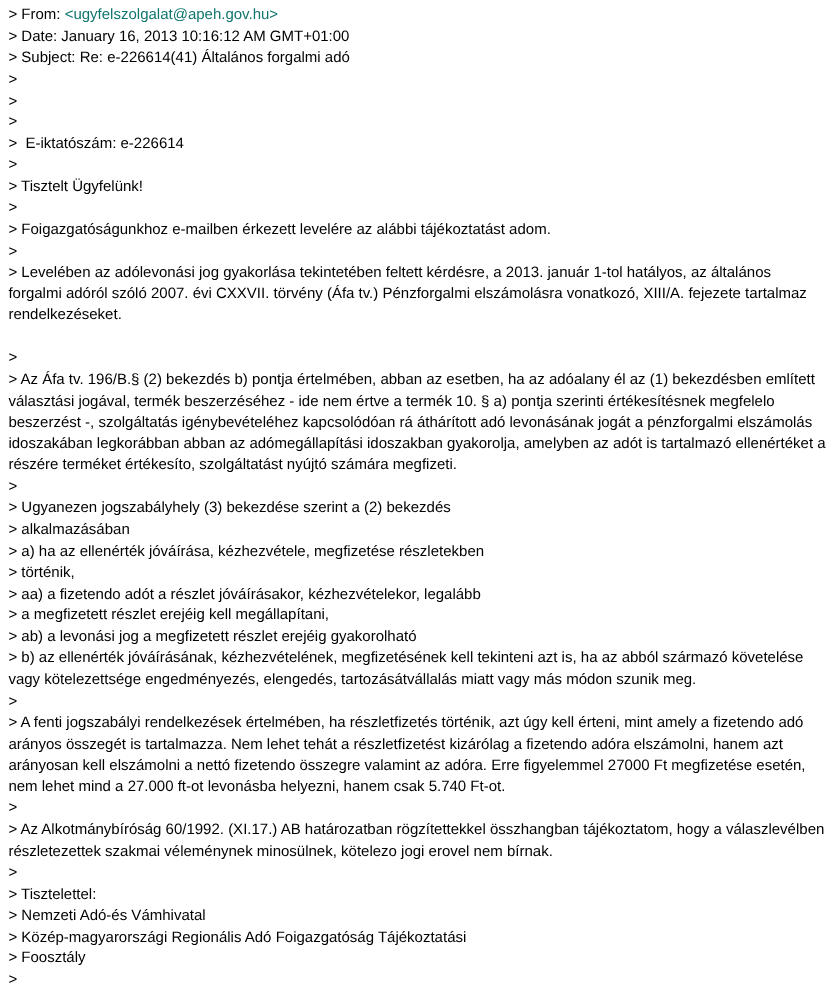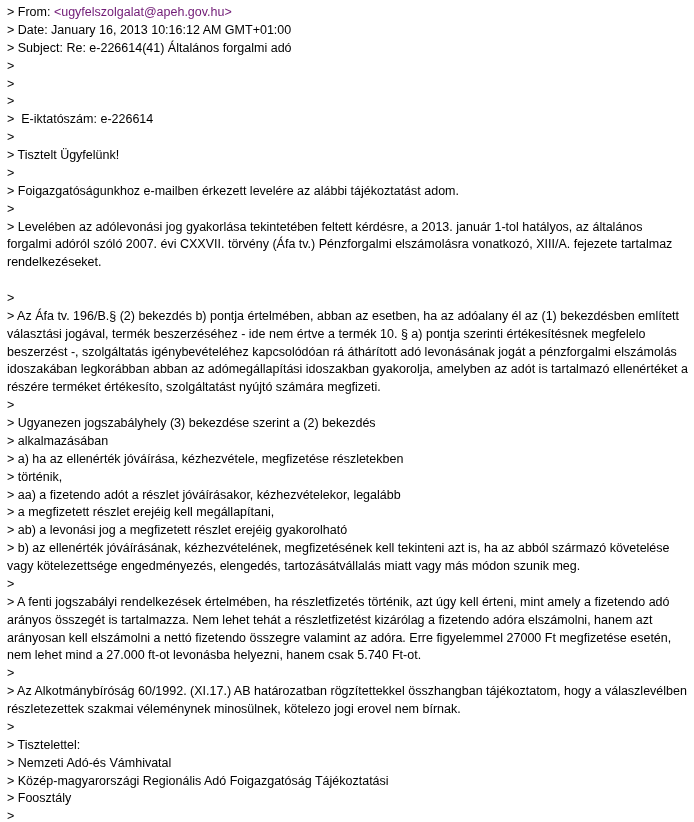--- a/index.html
+++ b/index.html
@@ -16,21 +16,21 @@
     font-size: 12.5px;
     line-height: 17.87px;
     color: #000000;
     white-space: pre-wrap;
     overflow-wrap: break-word;
   }
   .line {
     min-height: 17.87px;
   }
   .link {
-    color: #701a75;
+    color: #0f766e;
     text-decoration: none;
     cursor: pointer;
   }
 </style>
 </head>
 <body>
 
 <div class="email-body" id="email-root"><div class="line"><span>&gt; From: </span><span class="link">&lt;ugyfelszolgalat@apeh.gov.hu&gt;</span></div><div class="line"><span>&gt; Date: January 16, 2013 10:16:12 AM GMT+01:00</span></div><div class="line"><span>&gt; Subject: Re: e-226614(41) Általános forgalmi adó</span></div><div class="line"><span>&gt;</span></div><div class="line"><span>&gt;</span></div><div class="line"><span>&gt;</span></div><div class="line"><span>&gt;  E-iktatószám: e-226614</span></div><div class="line"><span>&gt;</span></div><div class="line"><span>&gt; Tisztelt Ügyfelünk!</span></div><div class="line"><span>&gt;</span></div><div class="line"><span>&gt; Foigazgatóságunkhoz e-mailben érkezett levelére az alábbi tájékoztatást adom.</span></div><div class="line"><span>&gt;</span></div><div class="line"><span>&gt; Levelében az adólevonási jog gyakorlása tekintetében feltett kérdésre, a 2013. január 1-tol hatályos, az általános forgalmi adóról szóló 2007. évi CXXVII. törvény (Áfa tv.) Pénzforgalmi elszámolásra vonatkozó, XIII/A. fejezete tartalmaz rendelkezéseket.</span></div><div class="line"></div><div class="line"><span>&gt;</span></div><div class="line"><span>&gt; Az Áfa tv. 196/B.§ (2) bekezdés b) pontja értelmében, abban az esetben, ha az adóalany él az (1) bekezdésben említett választási jogával, termék beszerzéséhez - ide nem értve a termék 10. § a) pontja szerinti értékesítésnek megfelelo beszerzést -, szolgáltatás igénybevételéhez kapcsolódóan rá áthárított adó levonásának jogát a pénzforgalmi elszámolás idoszakában legkorábban abban az adómegállapítási idoszakban gyakorolja, amelyben az adót is tartalmazó ellenértéket a részére terméket értékesíto, szolgáltatást nyújtó számára megfizeti.</span></div><div class="line"><span>&gt;</span></div><div class="line"><span>&gt; Ugyanezen jogszabályhely (3) bekezdése szerint a (2) bekezdés</span></div><div class="line"><span>&gt; alkalmazásában</span></div><div class="line"><span>&gt; a) ha az ellenérték jóváírása, kézhezvétele, megfizetése részletekben</span></div><div class="line"><span>&gt; történik,</span></div><div class="line"><span>&gt; aa) a fizetendo adót a részlet jóváírásakor, kézhezvételekor, legalább</span></div><div class="line"><span>&gt; a megfizetett részlet erejéig kell megállapítani,</span></div><div class="line"><span>&gt; ab) a levonási jog a megfizetett részlet erejéig gyakorolható</span></div><div class="line"><span>&gt; b) az ellenérték jóváírásának, kézhezvételének, megfizetésének kell tekinteni azt is, ha az abból származó követelése vagy kötelezettsége engedményezés, elengedés, tartozásátvállalás miatt vagy más módon szunik meg.</span></div><div class="line"><span>&gt;</span></div><div class="line"><span>&gt; A fenti jogszabályi rendelkezések értelmében, ha részletfizetés történik, azt úgy kell érteni, mint amely a fizetendo adó arányos összegét is tartalmazza. Nem lehet tehát a részletfizetést kizárólag a fizetendo adóra elszámolni, hanem azt arányosan kell elszámolni a nettó fizetendo összegre valamint az adóra. Erre figyelemmel 27000 Ft megfizetése esetén, nem lehet mind a 27.000 ft-ot levonásba helyezni, hanem csak 5.740 Ft-ot.</span></div><div class="line"><span>&gt;</span></div><div class="line"><span>&gt; Az Alkotmánybíróság 60/1992. (XI.17.) AB határozatban rögzítettekkel összhangban tájékoztatom, hogy a válaszlevélben részletezettek szakmai véleménynek minosülnek, kötelezo jogi erovel nem bírnak.</span></div><div class="line"><span>&gt;</span></div><div class="line"><span>&gt; Tisztelettel:</span></div><div class="line"><span>&gt; Nemzeti Adó-és Vámhivatal</span></div><div class="line"><span>&gt; Közép-magyarországi Regionális Adó Foigazgatóság Tájékoztatási</span></div><div class="line"><span>&gt; Foosztály</span></div><div class="line"><span>&gt;</span></div></div>
 
 </body></html>

